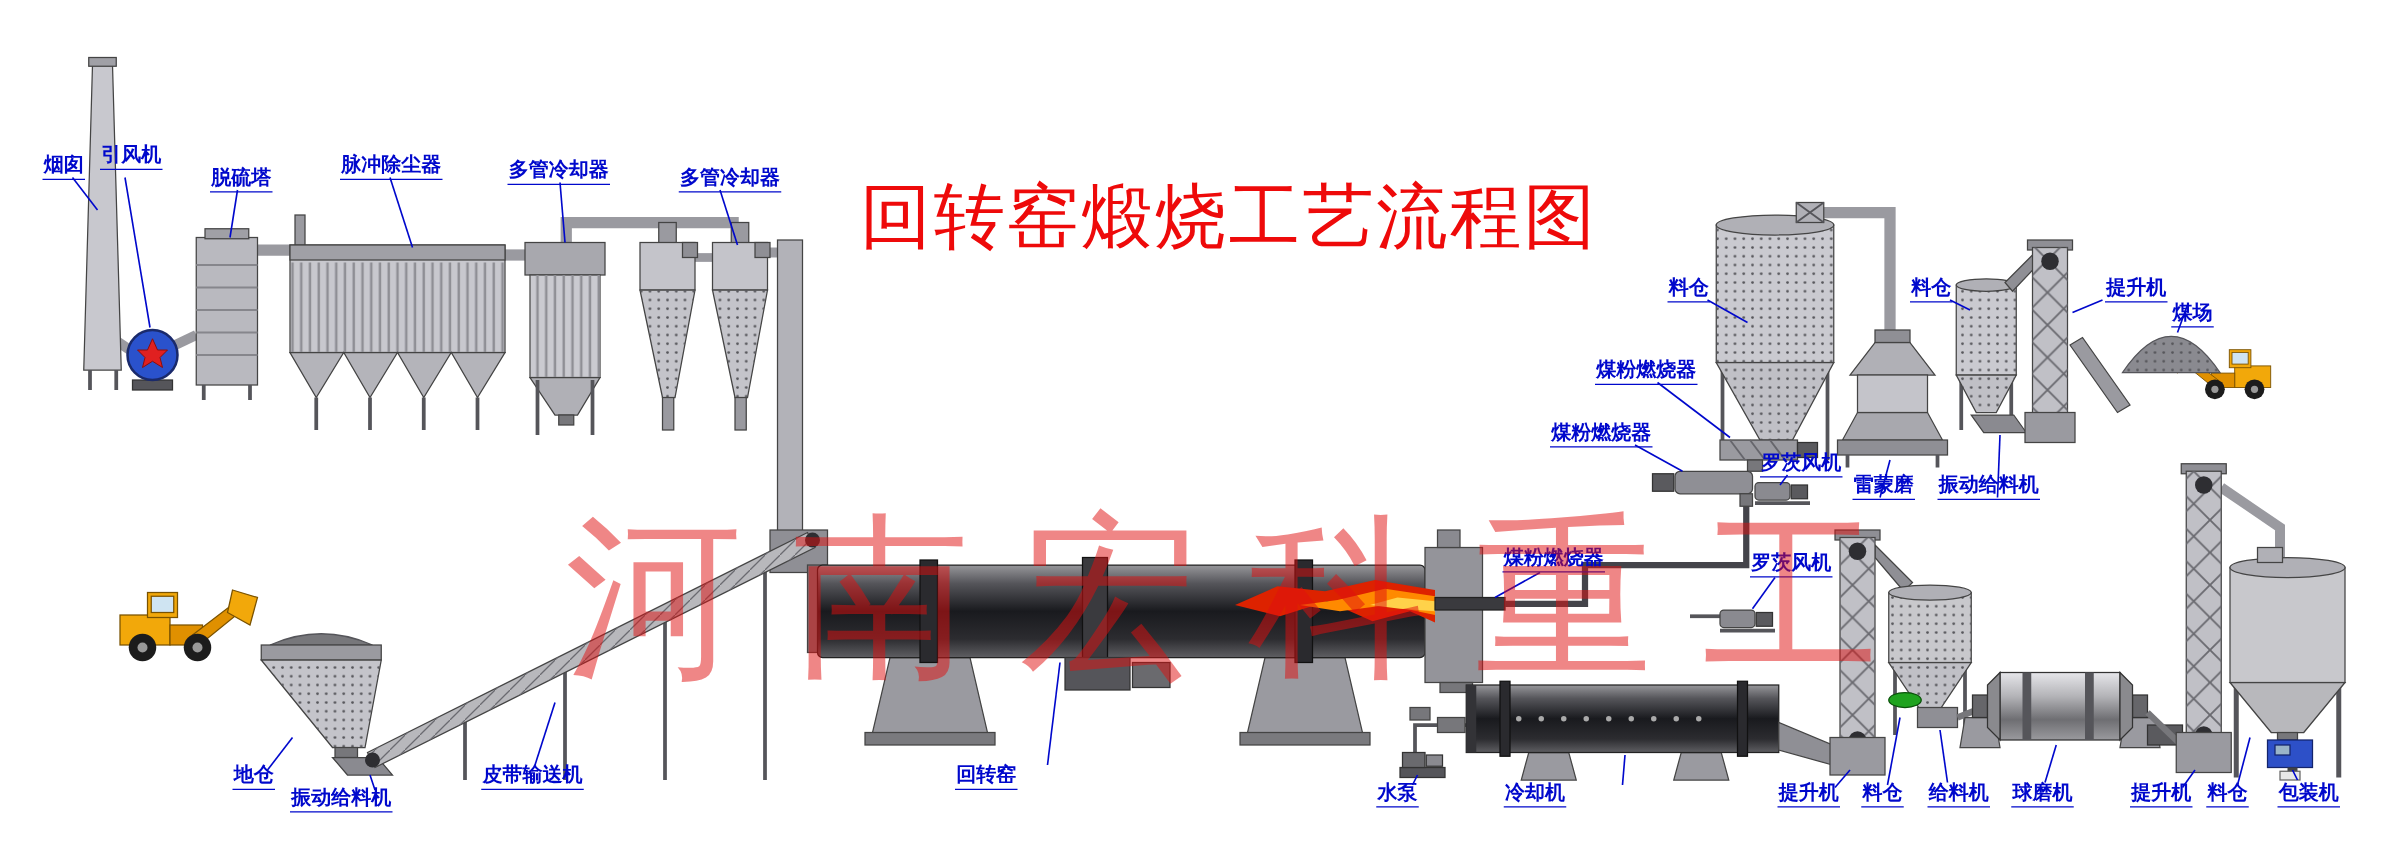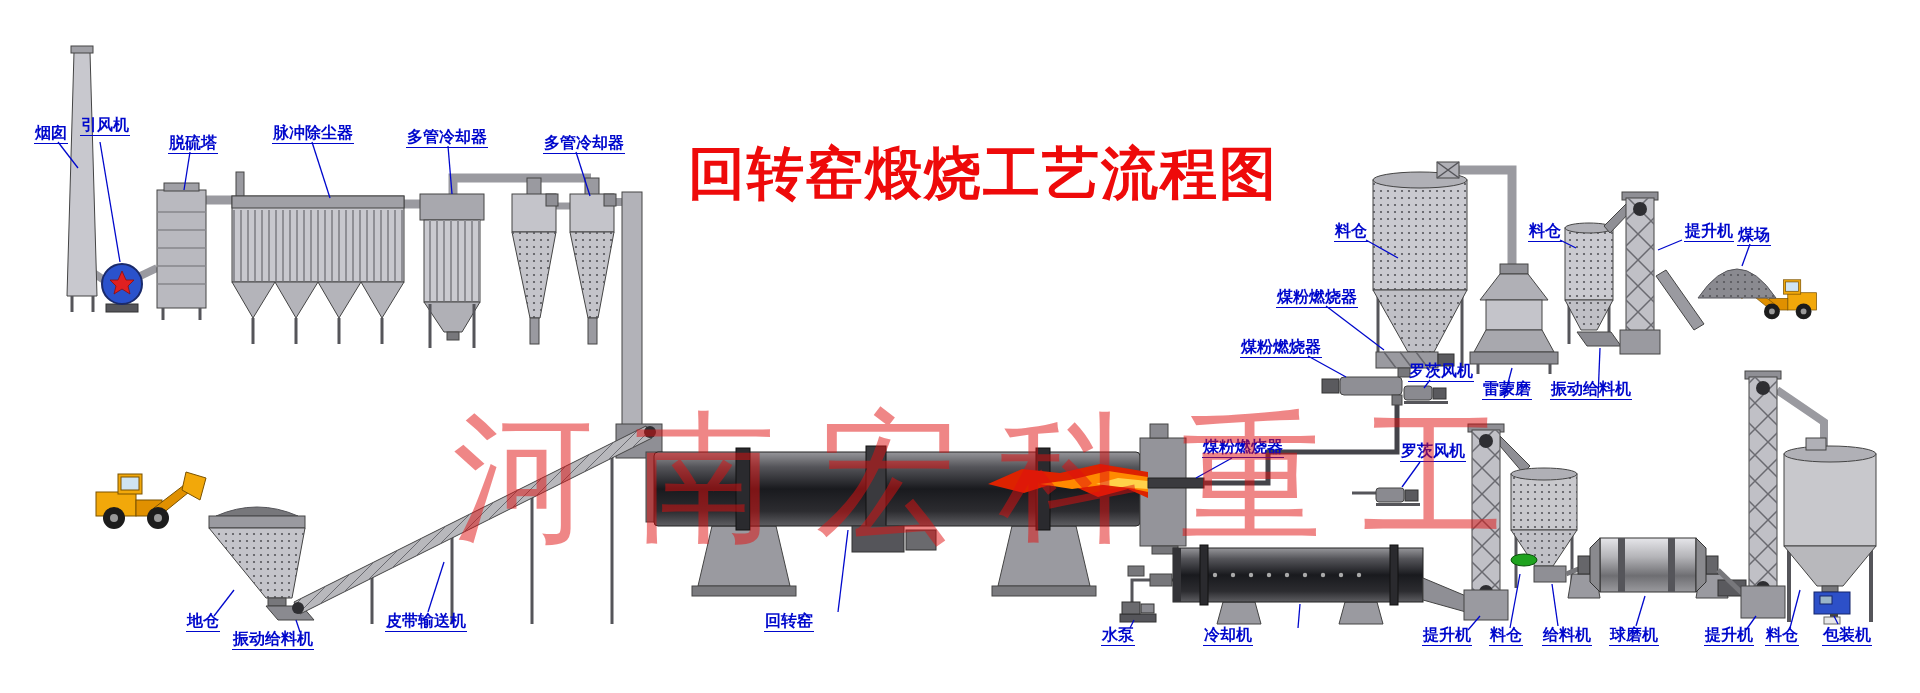--- a/index.html
+++ b/index.html
@@ -1,21 +1,21 @@
 <!DOCTYPE html>
 <html><head>
 <meta charset="utf-8">
 <style>
   html,body{margin:0;padding:0;background:#ffffff;}
   body{font-family:"Liberation Sans",sans-serif;}
   .stage{position:relative;width:1920px;height:693px;background:#ffffff;overflow:hidden;}
   svg.diagram{position:absolute;left:0;top:0;z-index:1;}
   .lbl{position:absolute;color:#0008cc;font-size:16px;font-weight:bold;line-height:18px;
        border-bottom:1.5px solid #0008cc;padding:0 1px 1px;white-space:nowrap;z-index:5;}
-  .title{position:absolute;left:688px;top:136px;font-size:57px;font-weight:bold;color:#ee0a0a;
+  .title{position:absolute;left:688px;top:136px;font-size:57px;font-weight:normal;color:#ee0a0a;
        letter-spacing:2px;white-space:nowrap;z-index:3;}
   .watermark{position:absolute;left:452px;top:384px;font-size:142px;font-weight:normal;color:#e01010;
        opacity:0.5;letter-spacing:40px;white-space:nowrap;z-index:6;pointer-events:none;}
 </style>
 </head>
 <body>
 
 <div class="stage">
 
 <svg class="diagram" width="1920" height="693" viewBox="0 0 1920 693" xmlns="http://www.w3.org/2000/svg">
@@ -392,21 +392,21 @@
 <div class="lbl" style="left:406px;top:128px">多管冷却器</div>
 <div class="lbl" style="left:543px;top:134px">多管冷却器</div>
 <div class="lbl" style="left:1334px;top:222px">料仓</div>
 <div class="lbl" style="left:1276px;top:288px">煤粉燃烧器</div>
 <div class="lbl" style="left:1240px;top:338px">煤粉燃烧器</div>
 <div class="lbl" style="left:1408px;top:362px">罗茨风机</div>
 <div class="lbl" style="left:1482px;top:380px">雷蒙磨</div>
 <div class="lbl" style="left:1528px;top:222px">料仓</div>
 <div class="lbl" style="left:1550px;top:380px">振动给料机</div>
 <div class="lbl" style="left:1684px;top:222px">提升机</div>
-<div class="lbl" style="left:1737px;top:226px">煤场</div>
+<div class="lbl" style="left:1737px;top:242px">煤场</div>
 <div class="lbl" style="left:186px;top:612px">地仓</div>
 <div class="lbl" style="left:232px;top:630px">振动给料机</div>
 <div class="lbl" style="left:385px;top:612px">皮带输送机</div>
 <div class="lbl" style="left:764px;top:612px">回转窑</div>
 <div class="lbl" style="left:1202px;top:438px">煤粉燃烧器</div>
 <div class="lbl" style="left:1400px;top:442px">罗茨风机</div>
 <div class="lbl" style="left:1101px;top:626px">水泵</div>
 <div class="lbl" style="left:1203px;top:626px">冷却机</div>
 <div class="lbl" style="left:1422px;top:626px">提升机</div>
 <div class="lbl" style="left:1489px;top:626px">料仓</div>

